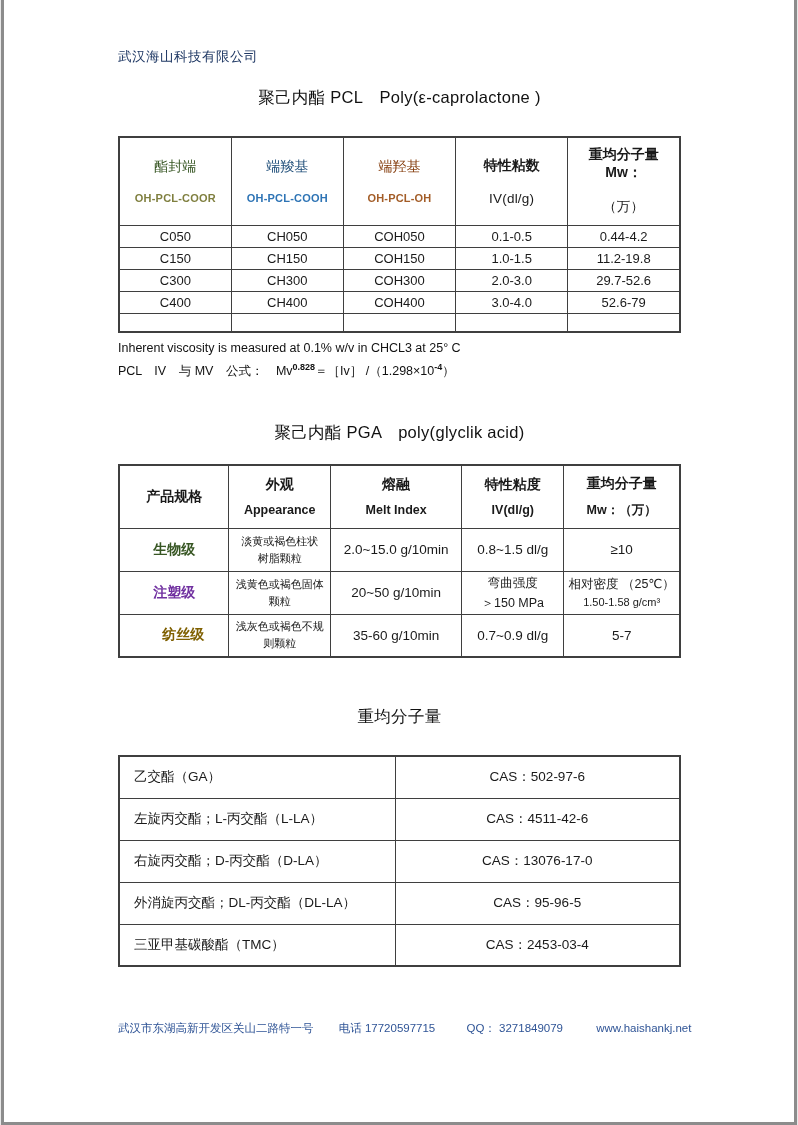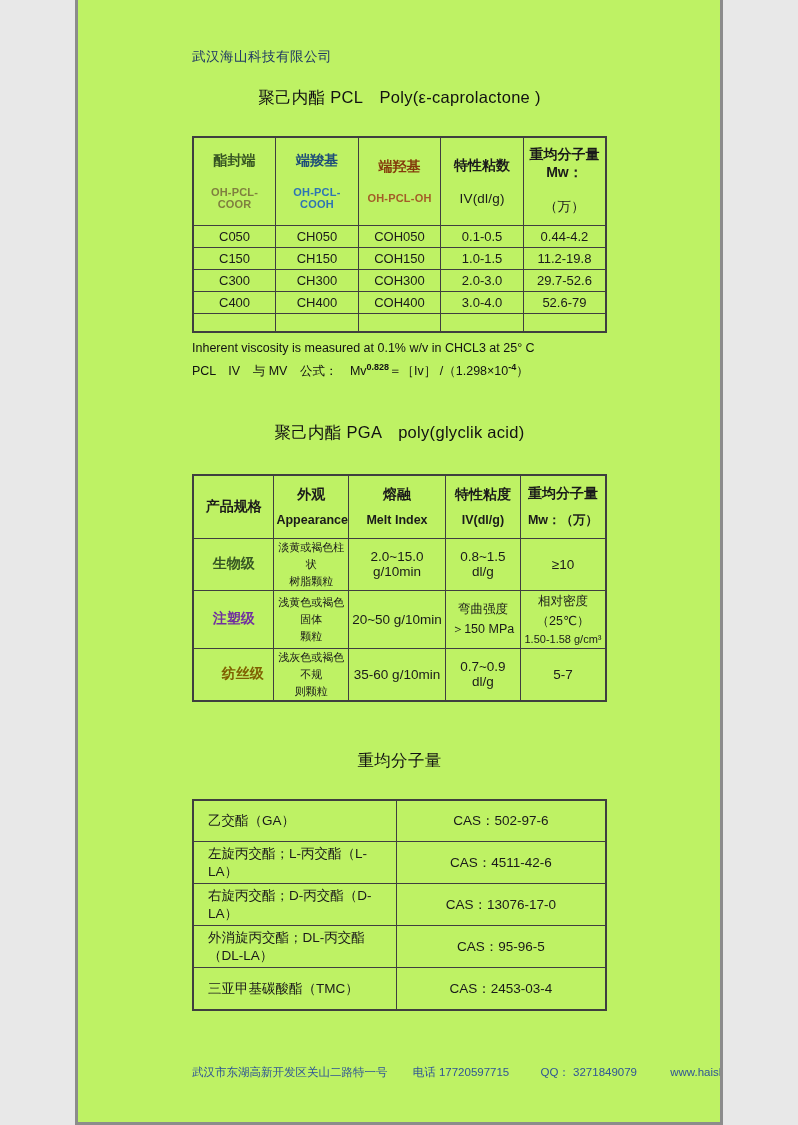--- a/index.html
+++ b/index.html
@@ -1,22 +1,22 @@
 <!DOCTYPE html>
 <html><head>
 <meta charset="utf-8">
 <style>
   html,body { margin:0; padding:0; background:#e8e8e8; }
   * { box-sizing: border-box; }
   .page {
     position: relative;
-    width: 648px;
+    width: 796px;
     height: 1125px;
     margin: 0 auto;
-    background: #bef264;
+    background: #ffffff;
     border-left: 3px solid #8c8c8c;
     border-right: 3px solid #8c8c8c;
     border-bottom: 3px solid #8c8c8c;
     font-family: "Liberation Sans", "DejaVu Sans", sans-serif;
     color: #1a1a1a;
     overflow: hidden;
   }
   .content { padding: 0 113px 0 114px; }
 
   .company {
@@ -37,41 +37,41 @@
   }
 
   table { border-collapse: collapse; width: 100%; table-layout: fixed; }
   table, th, td { border: 1px solid #3f3f3f; }
   table { border-width: 2px; }
   th, td { text-align: center; vertical-align: middle; padding: 0 2px; }
 
   
   .t1 th { height: 88px; }
   .t1 col { width: 20%; }
-  .t1 .h-cn  { font-size: 14px; font-weight: bold; margin-bottom: 16px; }
+  .t1 .h-cn  { font-size: 14px; font-weight: normal; margin-bottom: 16px; }
   .t1 .h-sub { font-size: 11px; font-weight: bold; letter-spacing: 0.2px; }
   .t1 .h-cn.plain  { font-weight: 600; color:#1a1a1a; }
   .t1 .h-sub.plain { font-size: 13.5px; font-weight: 400; color:#1a1a1a; }
   .t1 td { height: 22px; font-size: 13px; }
   .t1 .empty-row td { height: 19px; }
 
   .c-green  { color: #375623; }
   .c-olive  { color: #7f7f3f; }
   .c-blue   { color: #1f4e79; }
   .c-blue2  { color: #2e74b5; }
   .c-brown  { color: #843c0c; }
   .c-brown2 { color: #a35d28; }
   .c-purple { color: #7030a0; }
   .c-gold   { color: #7f6000; padding-left: 20px; }
 
   .note { font-size: 12.5px; margin-top: 8px; color: #111; }
   .note.formula { margin-top: 7px; }
   .note sup { font-size: 9px; font-weight: bold; }
 
-  .t2-wrap { margin-top: 30px; }
+  .t2-wrap { margin-top: 20px; }
   .sec-title.pga { margin-top: 42px; margin-bottom: 0; }
 
   
   .t2 th { height: 63px; }
   .t2 .h-cn  { font-size: 14px; font-weight: bold; margin-bottom: 9px; }
   .t2 .h-cn.solo { margin-bottom: 0; }
   .t2 .h-sub { font-size: 12.5px; font-weight: bold; }
   .t2 td { height: 43px; font-size: 13.5px; }
   .t2 .grade { font-size: 14px; font-weight: bold; }
   .t2 .small2 { font-size: 11px; line-height: 1.55; }

